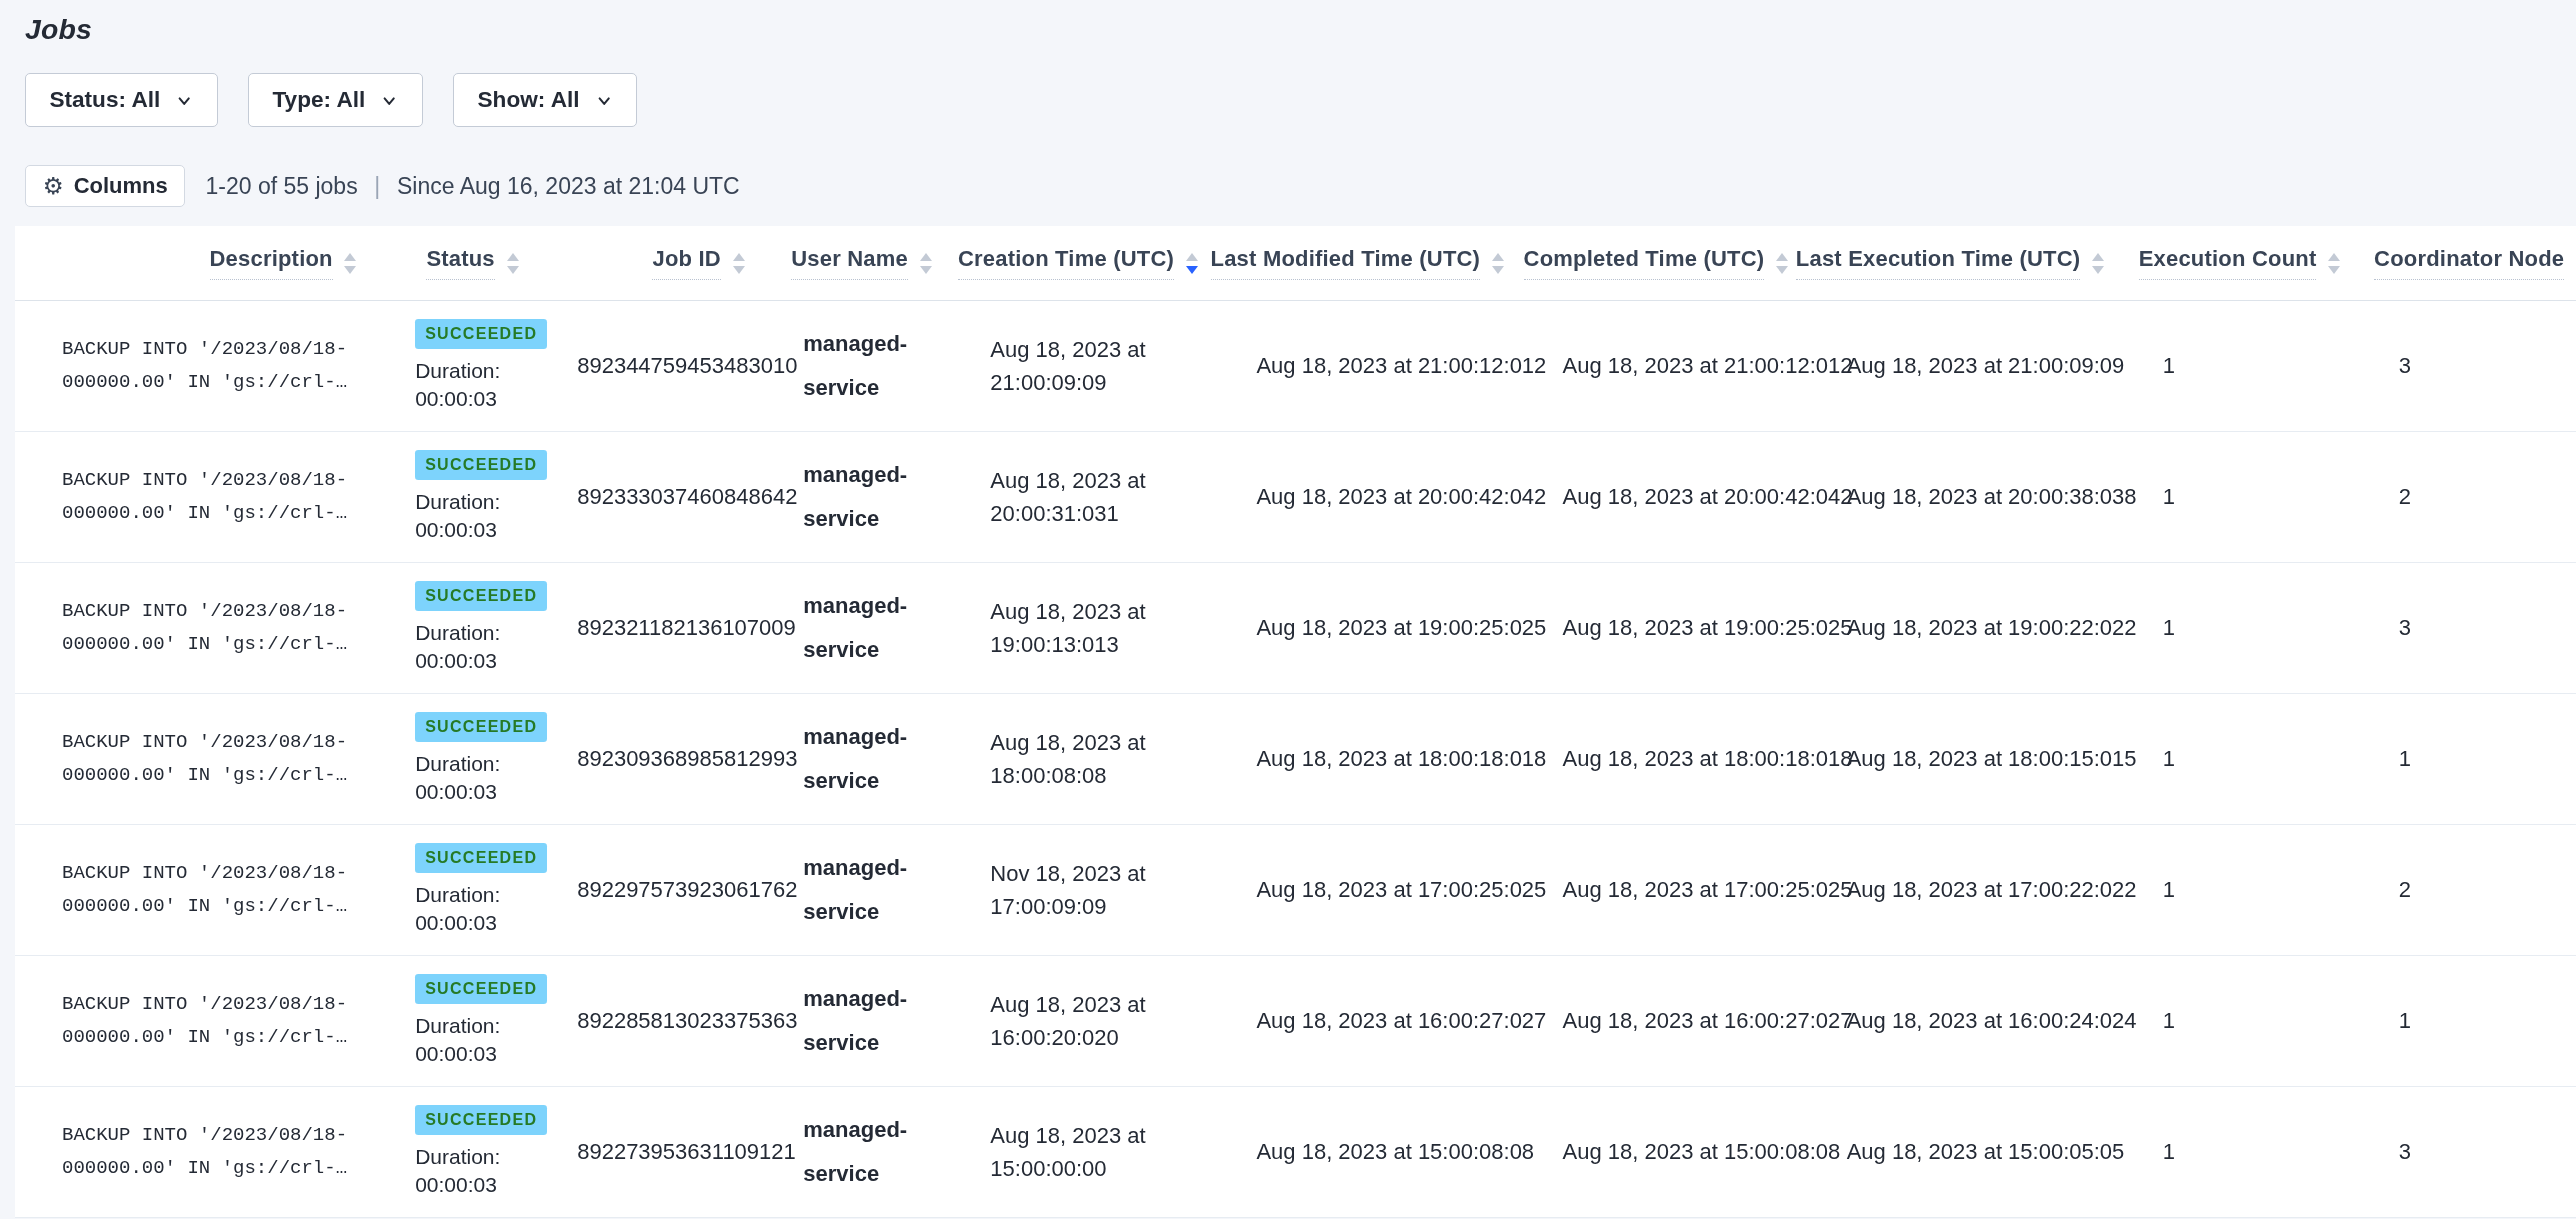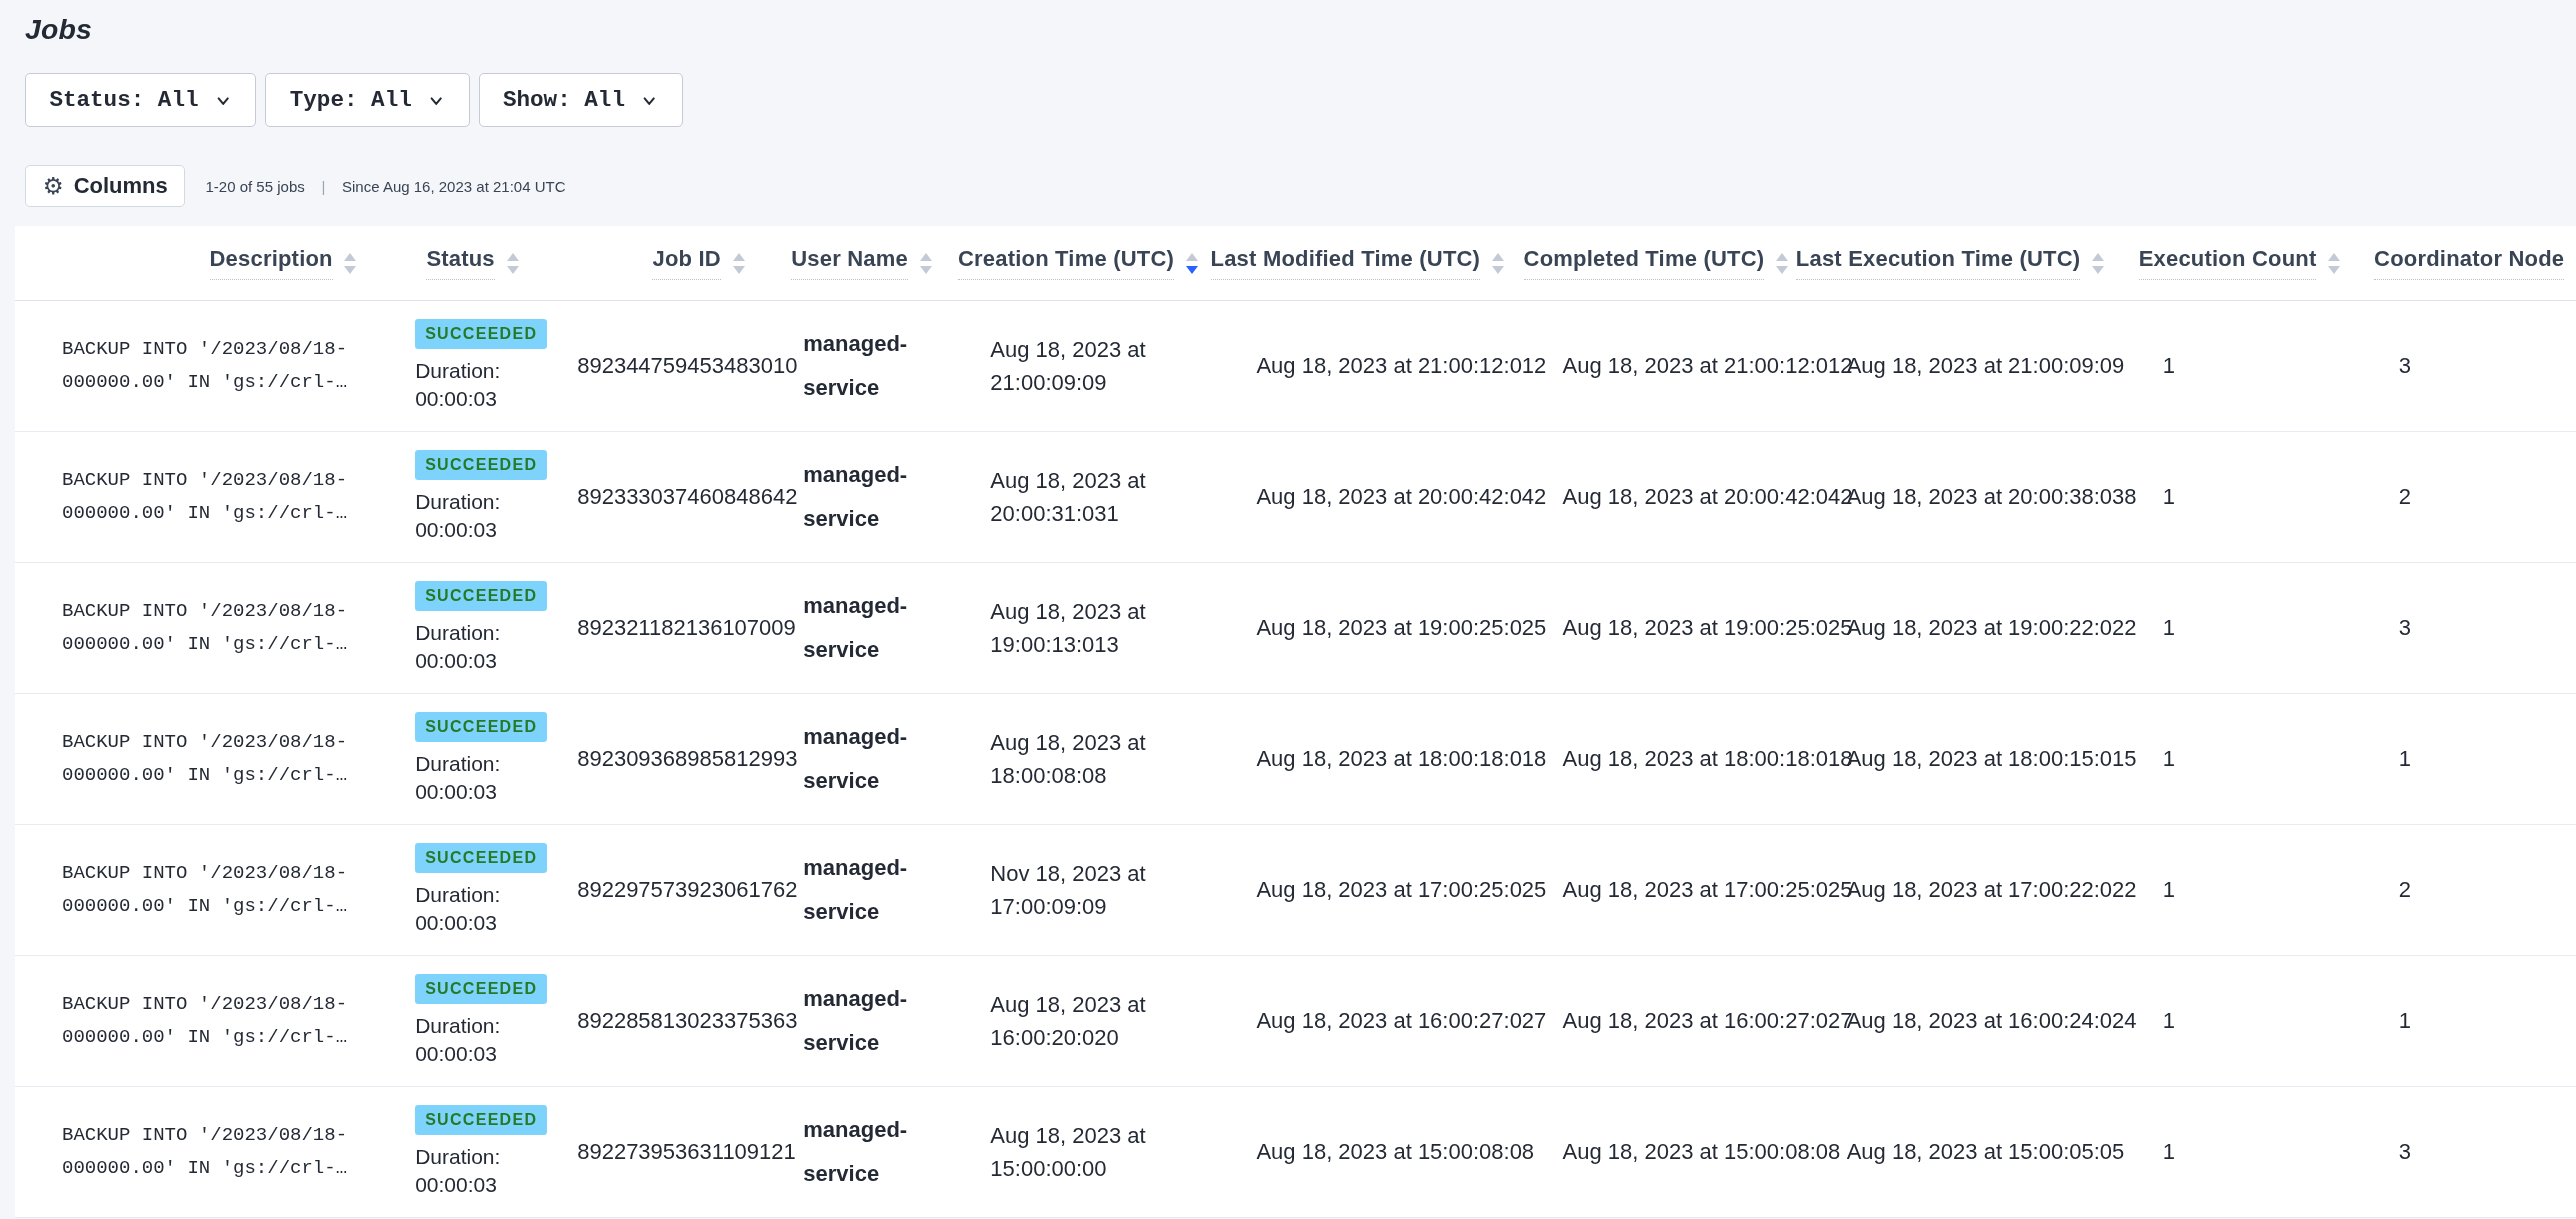--- a/index.html
+++ b/index.html
@@ -8,40 +8,40 @@
     background: #f4f6fa;
     font-family: "Liberation Sans", sans-serif;
     color: #242a35;
     -webkit-font-smoothing: antialiased;
   }
   .page-title {
     font-size: 28.4px; font-weight: 700; color: #242a35;
     padding: 13.4px 0 0 25px; letter-spacing: 0.2px; font-style: italic;
   }
   
-  .filters { display: flex; gap: 9px; margin: 27px 17px 0 25px; font-family: Liberation Mono, monospace; }
+  .filters { display: flex; gap: 30px; margin: 27px 17px 0 25px; }
   .filter-btn {
     display: inline-flex; align-items: center; gap: 15px;
     background: #ffffff; border: 0.8px solid #c4cbd6; border-radius: 5px;
     height: 54px; padding: 0 23.4px;
     font-size: 22.6px; font-weight: 700; color: #242a35;
     cursor: pointer; font-family: inherit;
   }
   .chev { display: inline-flex; margin-top: 1.7px; }
   
   .toolbar { display: flex; align-items: center; margin: 38px 0 0 25px; gap: 20px; }
   .columns-btn {
     display: inline-flex; align-items: center; gap: 10px;
     background: #ffffff; border: 0.8px solid #d3d9e2; border-radius: 5px;
     height: 42px; padding: 0 16.7px;
     font-size: 22px; font-weight: 700; color: #242a35;
     cursor: pointer; font-family: inherit;
   }
   .gear { font-family: "DejaVu Sans", sans-serif; font-size: 23.4px; color: #394455; line-height: 1; }
-  .result-info { display: flex; gap: 16.7px; font-size: 15px; color: #394455; }
+  .result-info { display: flex; gap: 16.7px; font-size: 23px; color: #394455; }
   .result-sep { color: #9aa5b5; }
   
   .panel {
     margin: 18.4px 0 0 15px; background: #ffffff;
     width: 2561px;
   }
   table { border-collapse: collapse; table-layout: fixed; width: 2561px; }
   col.c1{width:353px} col.c2{width:162px} col.c3{width:226px} col.c4{width:187px}
   col.c5{width:266px} col.c6{width:306px} col.c7{width:284px} col.c8{width:316px}
   col.c9{width:236px} col.c10{width:224px}

